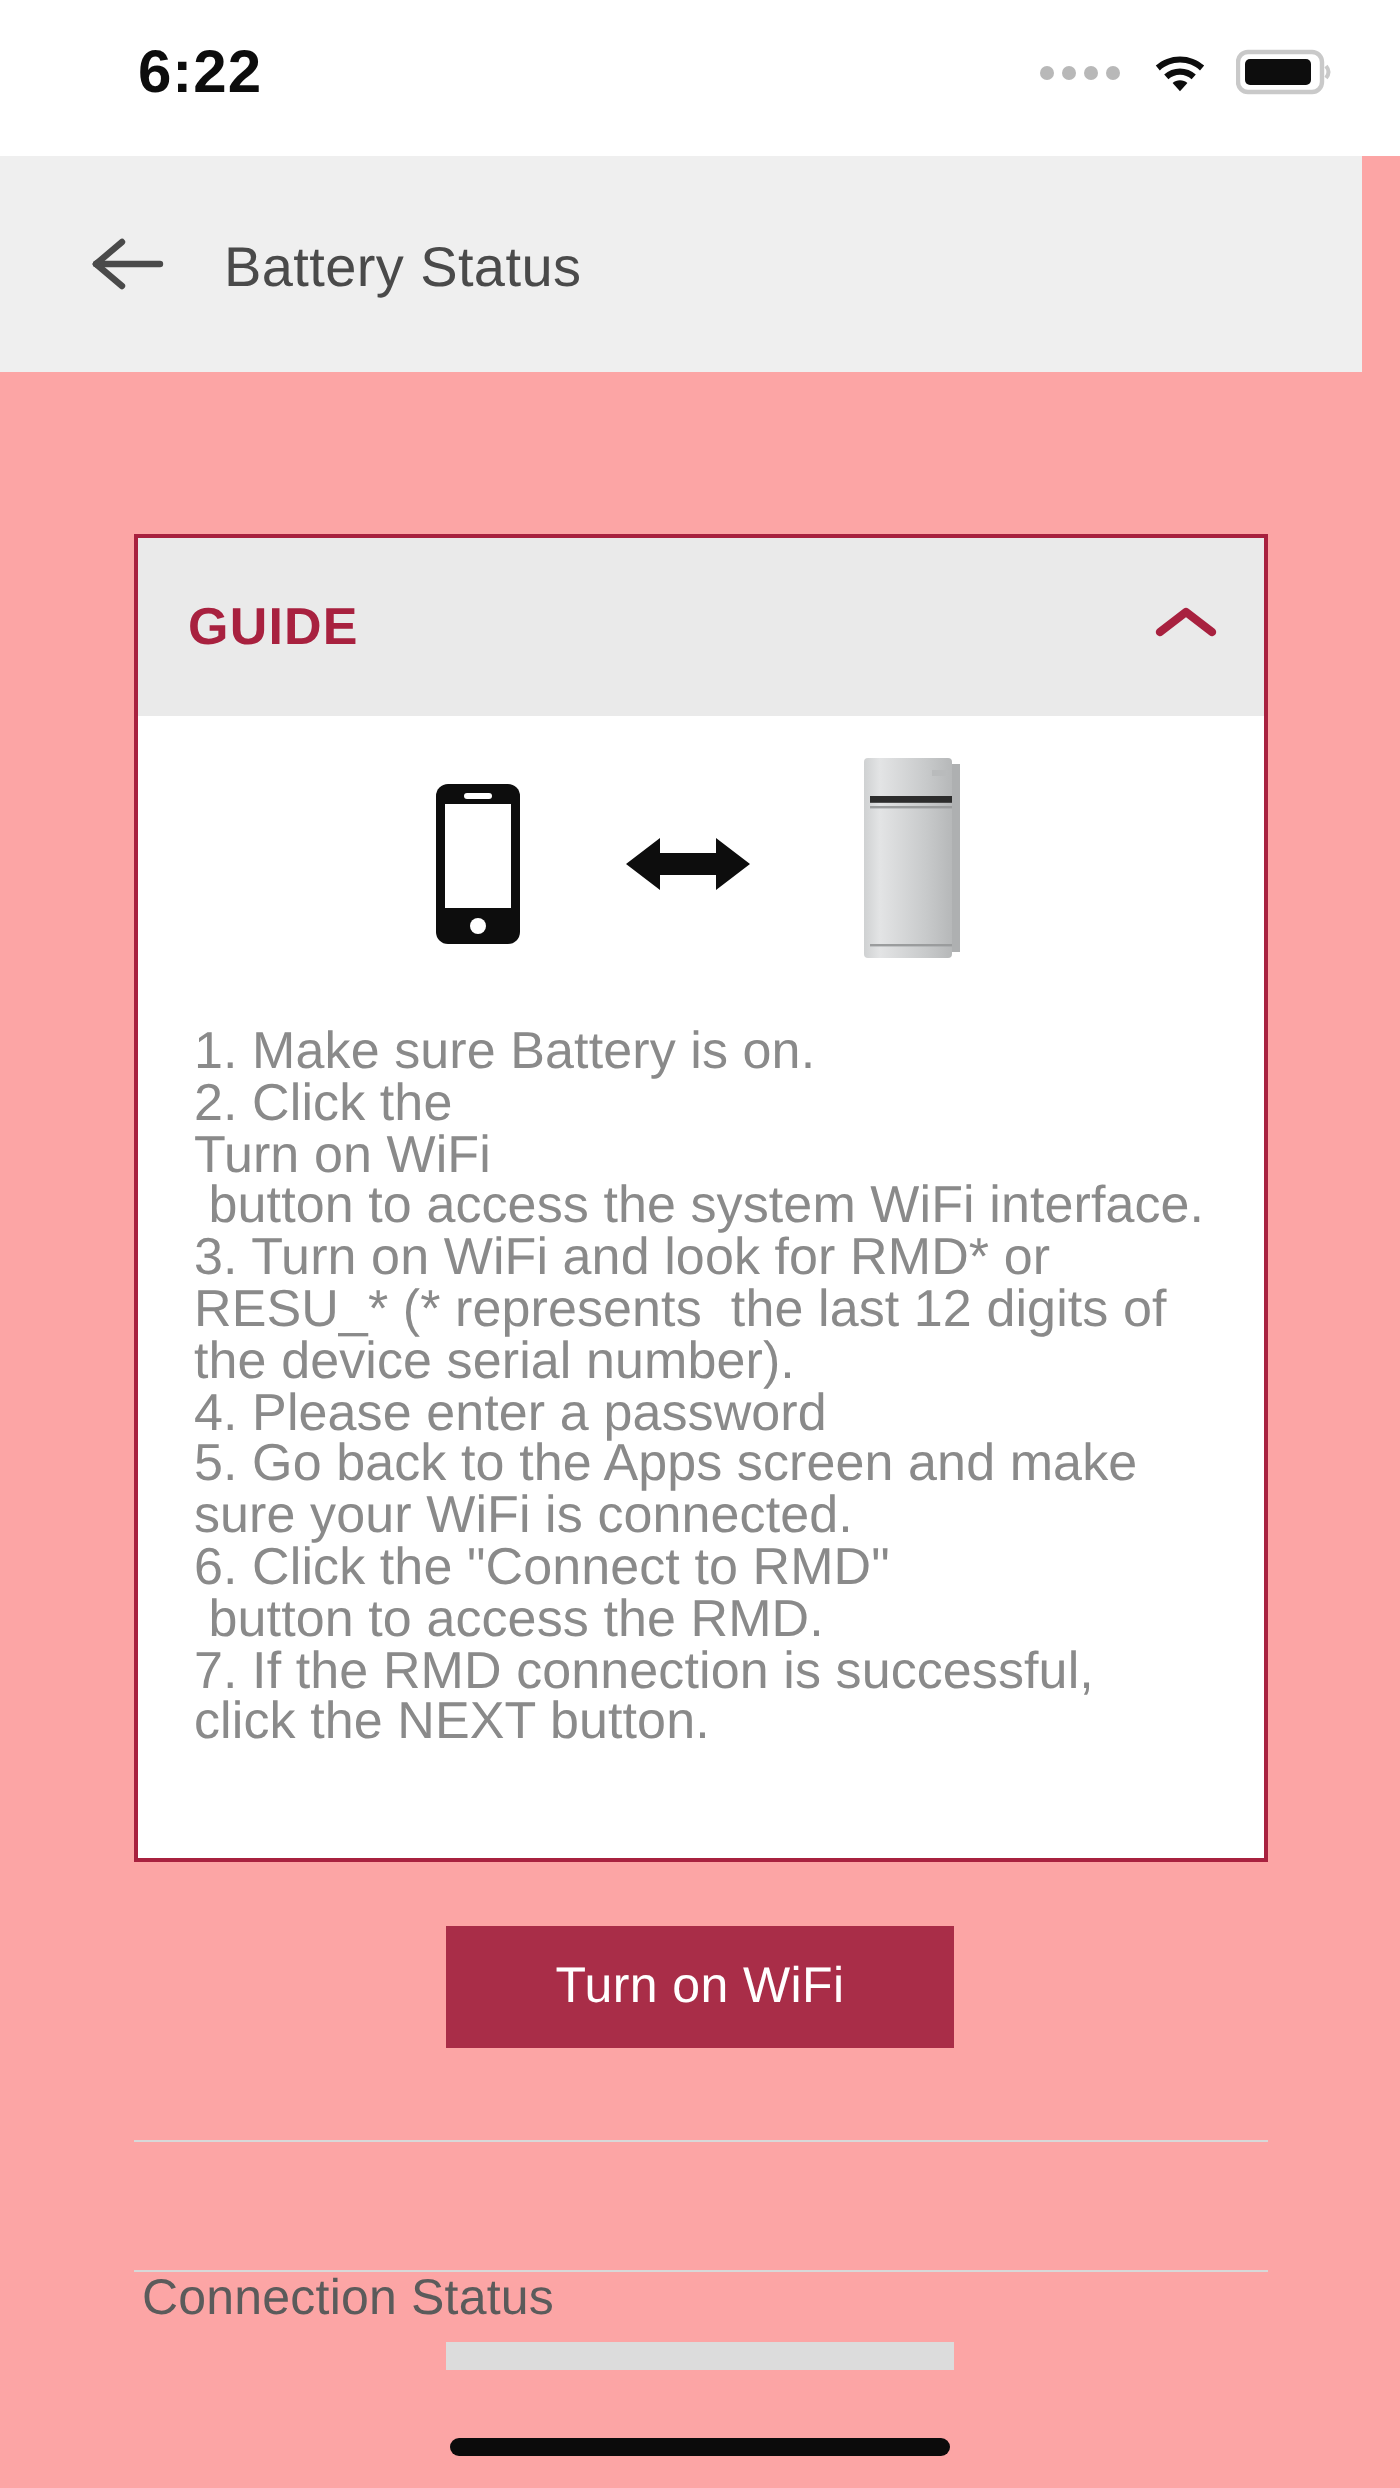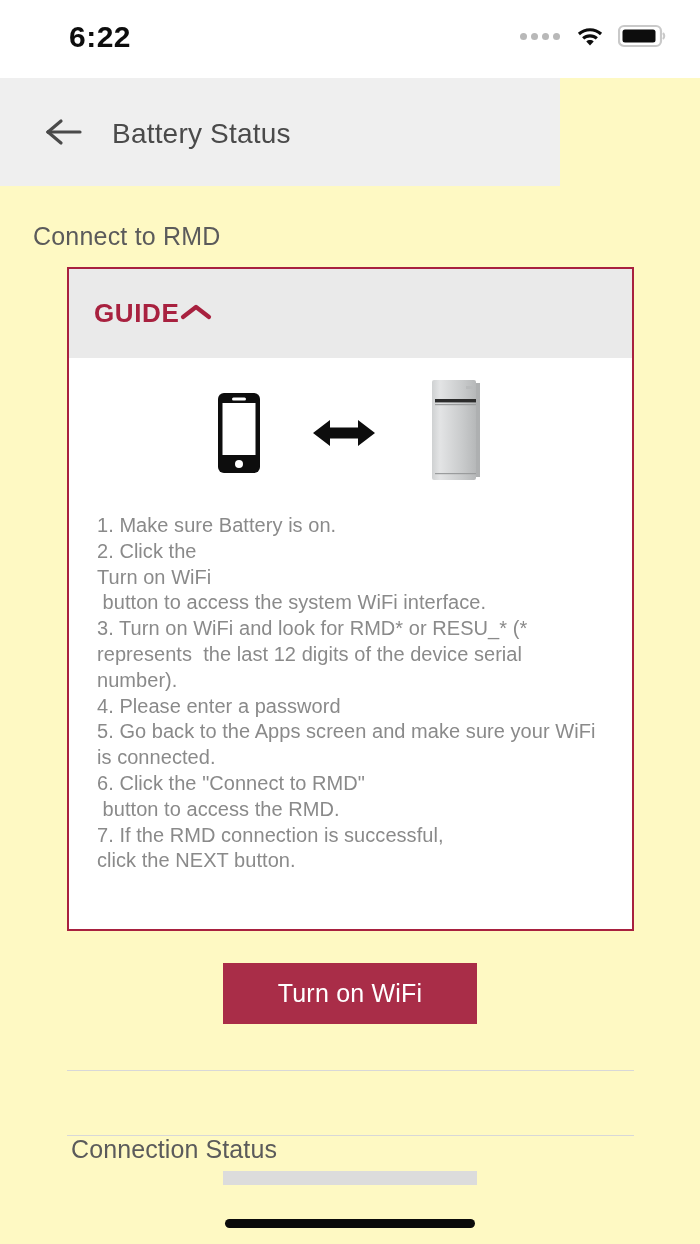--- a/index.html
+++ b/index.html
@@ -2,21 +2,21 @@
 <html><head>
 <meta charset="utf-8">
 <style>
   * { box-sizing: border-box; margin: 0; padding: 0; }
   html, body {
     width: 700px; height: 1244px;
     background: #ffffff;
     font-family: "Liberation Sans", sans-serif;
     overflow: hidden;
   }
-  .screen { position: relative; width: 700px; height: 1244px; background: #fef9c3; }
+  .screen { position: relative; width: 700px; height: 1244px; background: #fca5a5; }
 
   
   .statusbar {
     position: absolute; top: 0; left: 0; width: 700px; height: 78px;
     background: #ffffff;
   }
   .status-time {
     position: absolute; left: 69px; top: 20px;
     font-size: 30px; font-weight: bold; color: #0d0d0d;
     letter-spacing: 0.5px;
@@ -28,21 +28,21 @@
   .signal-dots { display: flex; gap: 4px; align-items: center; margin-right: 2px; }
   .signal-dots i {
     width: 7px; height: 7px; border-radius: 50%;
     background: #b8b8b8; display: block;
   }
   .wifi-icon { width: 28px; height: 22px; display: block; }
   .battery-icon { display: block; }
 
   
   .appbar {
-    position: absolute; top: 78px; left: 0; width: 560px; height: 108px;
+    position: absolute; top: 78px; left: 0; width: 681px; height: 108px;
     background: #efefef;
   }
   .back-arrow {
     position: absolute; left: 44px; top: 36px;
     width: 40px; height: 36px; cursor: pointer;
   }
   .appbar-title {
     position: absolute; left: 112px; top: 40px;
     font-size: 28px; color: #4a4a4a; letter-spacing: 0.2px;
   }
@@ -54,42 +54,42 @@
   }
 
   .guide-card {
     position: absolute; left: 67px; top: 267px;
     width: 567px; height: 664px;
     border: 2px solid #a8213f;
     background: #ffffff;
   }
   .guide-header {
     position: relative; height: 89px; background: #eaeaea;
-    display: flex; align-items: center; 
+    display: flex; align-items: center; justify-content: space-between;
     padding: 0 22px 0 25px;
   }
   .guide-title {
     font-size: 26px; font-weight: bold; color: #a8213f; letter-spacing: 0.6px;
   }
   .chevron-up { width: 34px; height: 20px; cursor: pointer; }
 
   .guide-body { position: relative; padding: 0; }
 
   .illustration {
     position: relative; height: 145px;
     display: flex; align-items: center; justify-content: center;
     gap: 52px; padding-top: 8px;
   }
   .phone-icon { width: 44px; height: 82px; }
   .arrow-icon { width: 62px; height: 34px; }
   .battery-unit { width: 58px; height: 108px; position: relative; margin-top: -4px; }
 
   .steps {
     padding: 10px 28px 0 28px;
-    font-size: 20px; line-height: 25.8px;
+    font-size: 26px; line-height: 25.8px;
     color: #8a8a8a; letter-spacing: 0.05px;
     white-space: pre-wrap;
   }
 
   
   .wifi-button {
     position: absolute; left: 223px; top: 963px;
     width: 254px; height: 61px;
     background: #a92d48; border: none;
     color: #ffffff; font-size: 25px;
@@ -159,21 +159,20 @@
     <div class="back-arrow">
       <svg width="40" height="36" viewBox="0 0 40 36" xmlns="http://www.w3.org/2000/svg">
         <path d="M4 18 L36 18" stroke="#4a4a4a" stroke-width="3.2" stroke-linecap="round"></path>
         <path d="M4 18 L17 7" stroke="#4a4a4a" stroke-width="3.2" stroke-linecap="round"></path>
         <path d="M4 18 L17 29" stroke="#4a4a4a" stroke-width="3.2" stroke-linecap="round"></path>
       </svg>
     </div>
     <div class="appbar-title">Battery Status</div>
   </div>
 
-  <div class="section-label">Connect to RMD</div>
 
   <div class="guide-card">
 
     <div class="guide-header">
       <span class="guide-title">GUIDE</span>
       <span>
         <svg class="chevron-up" viewBox="0 0 34 20" xmlns="http://www.w3.org/2000/svg">
           <path d="M4 15 L17 5 L30 15" fill="none" stroke="#a8213f" stroke-width="4.2" stroke-linecap="round" stroke-linejoin="round"></path>
         </svg>
       </span>

